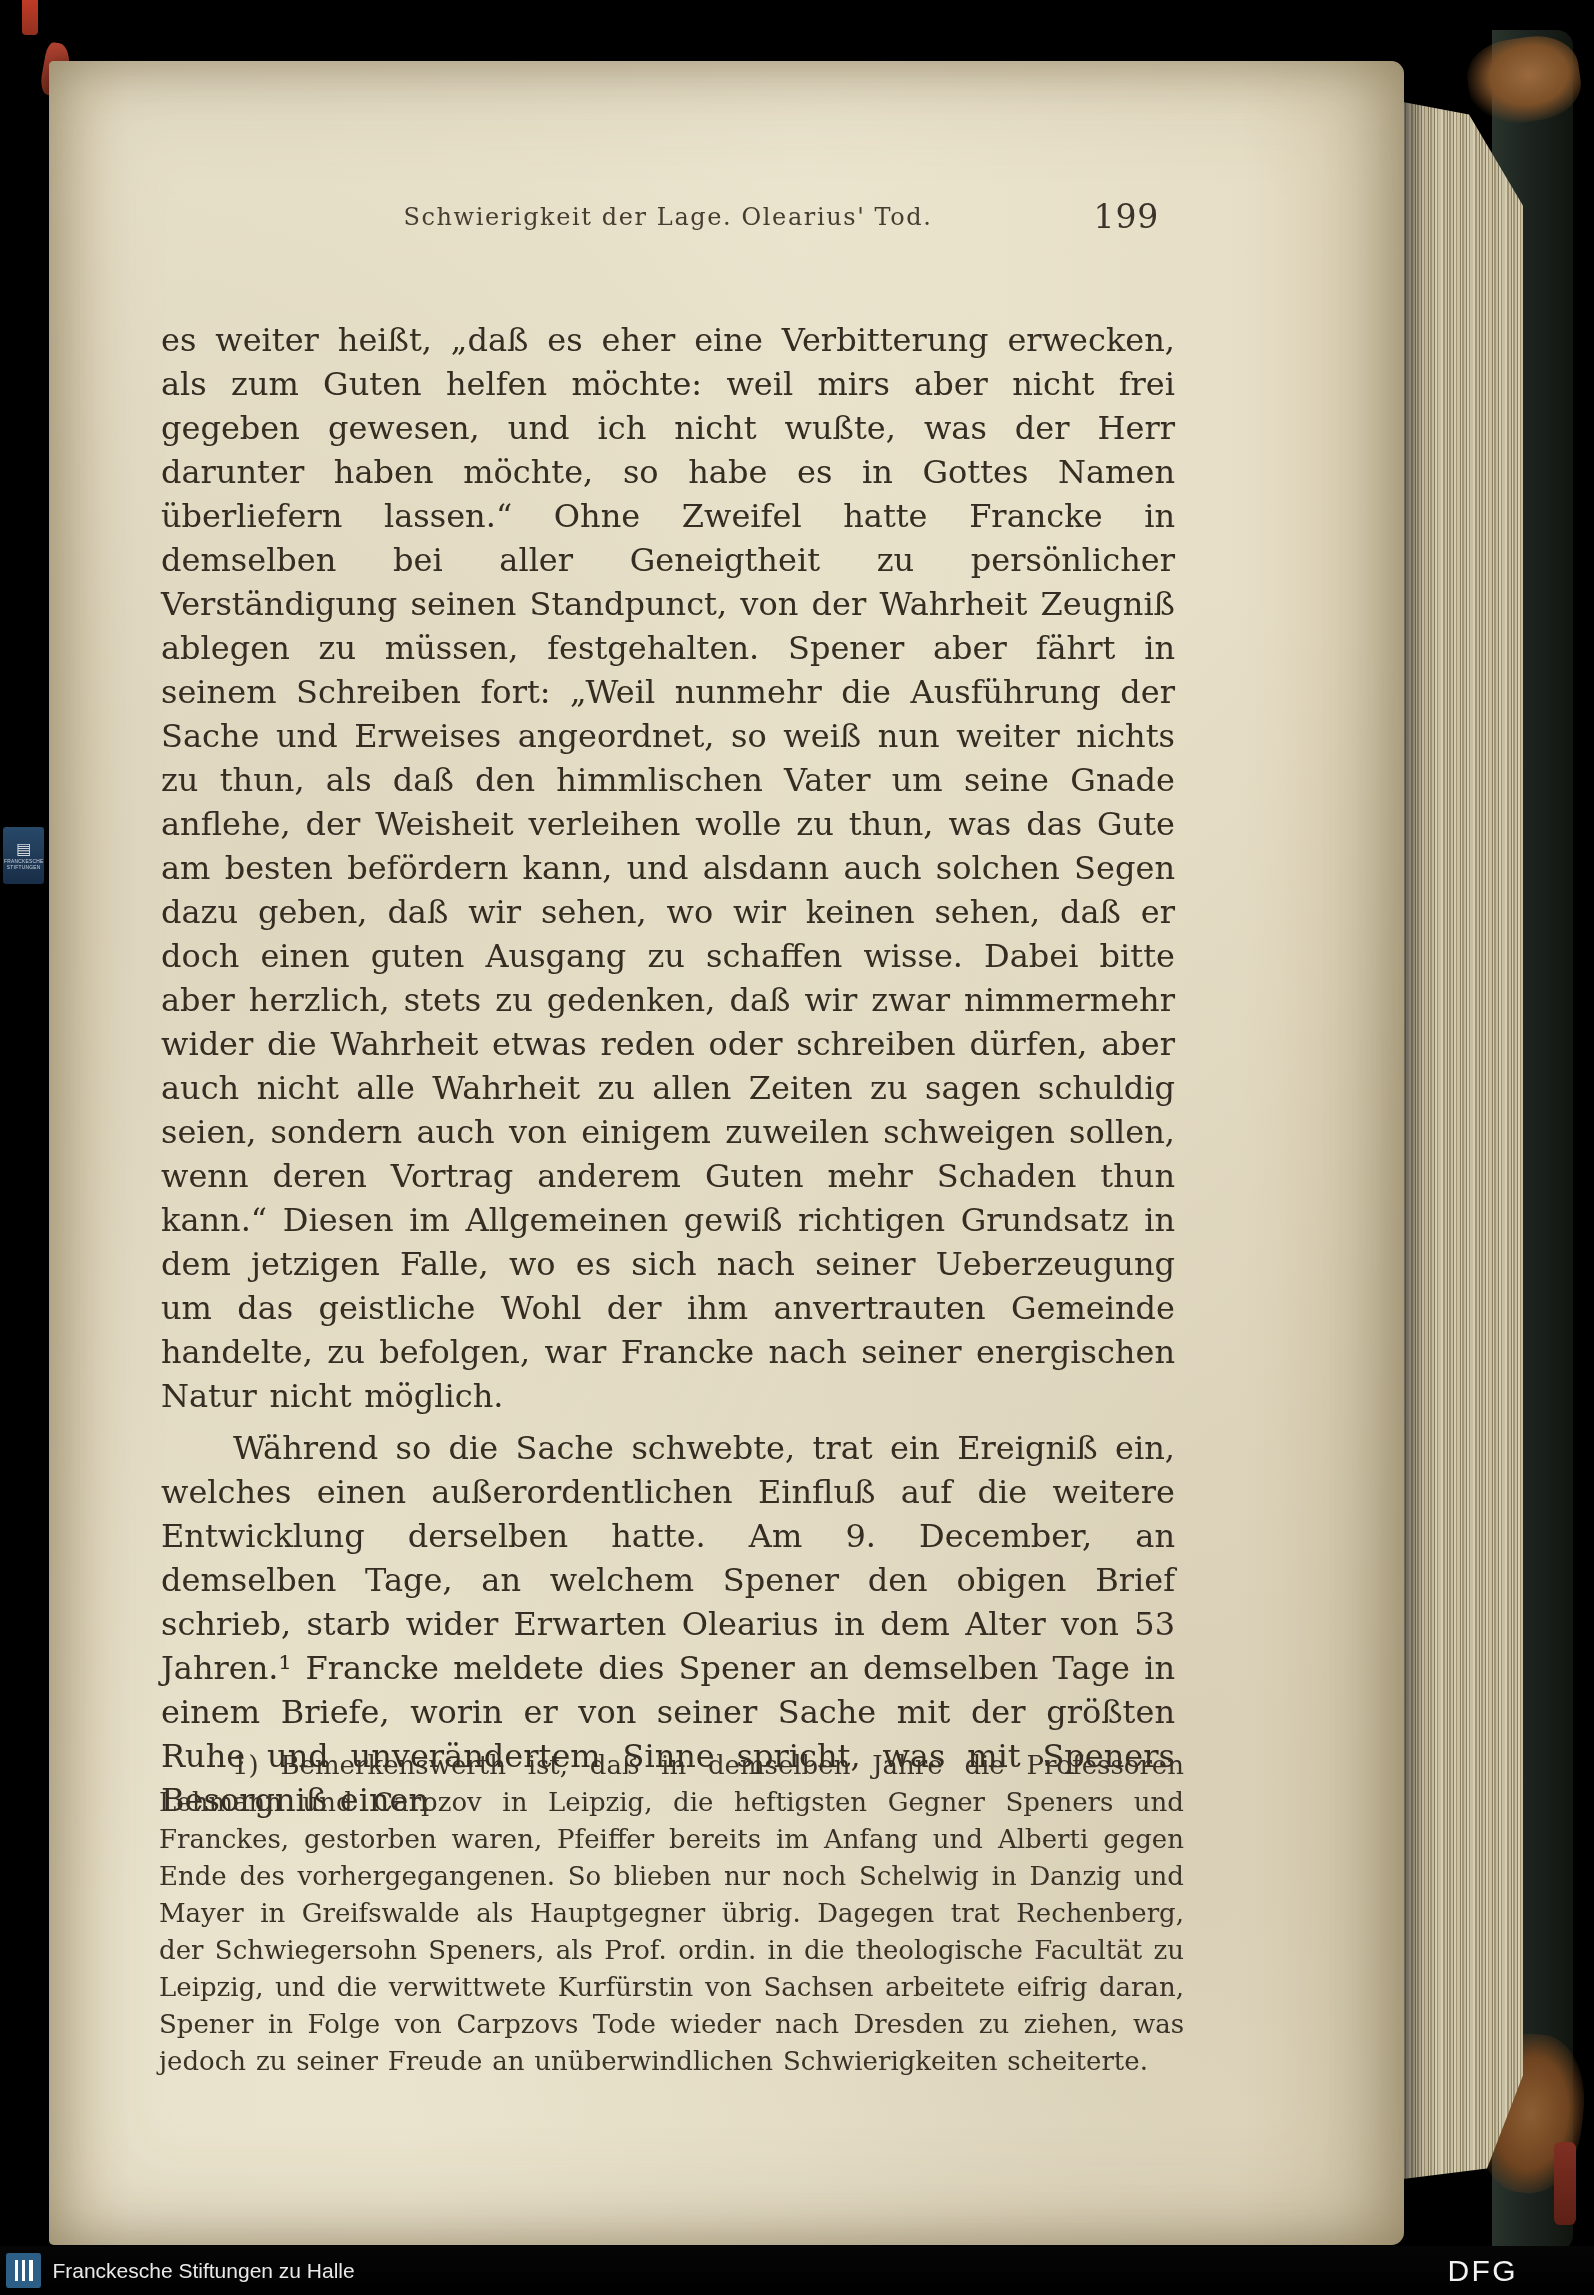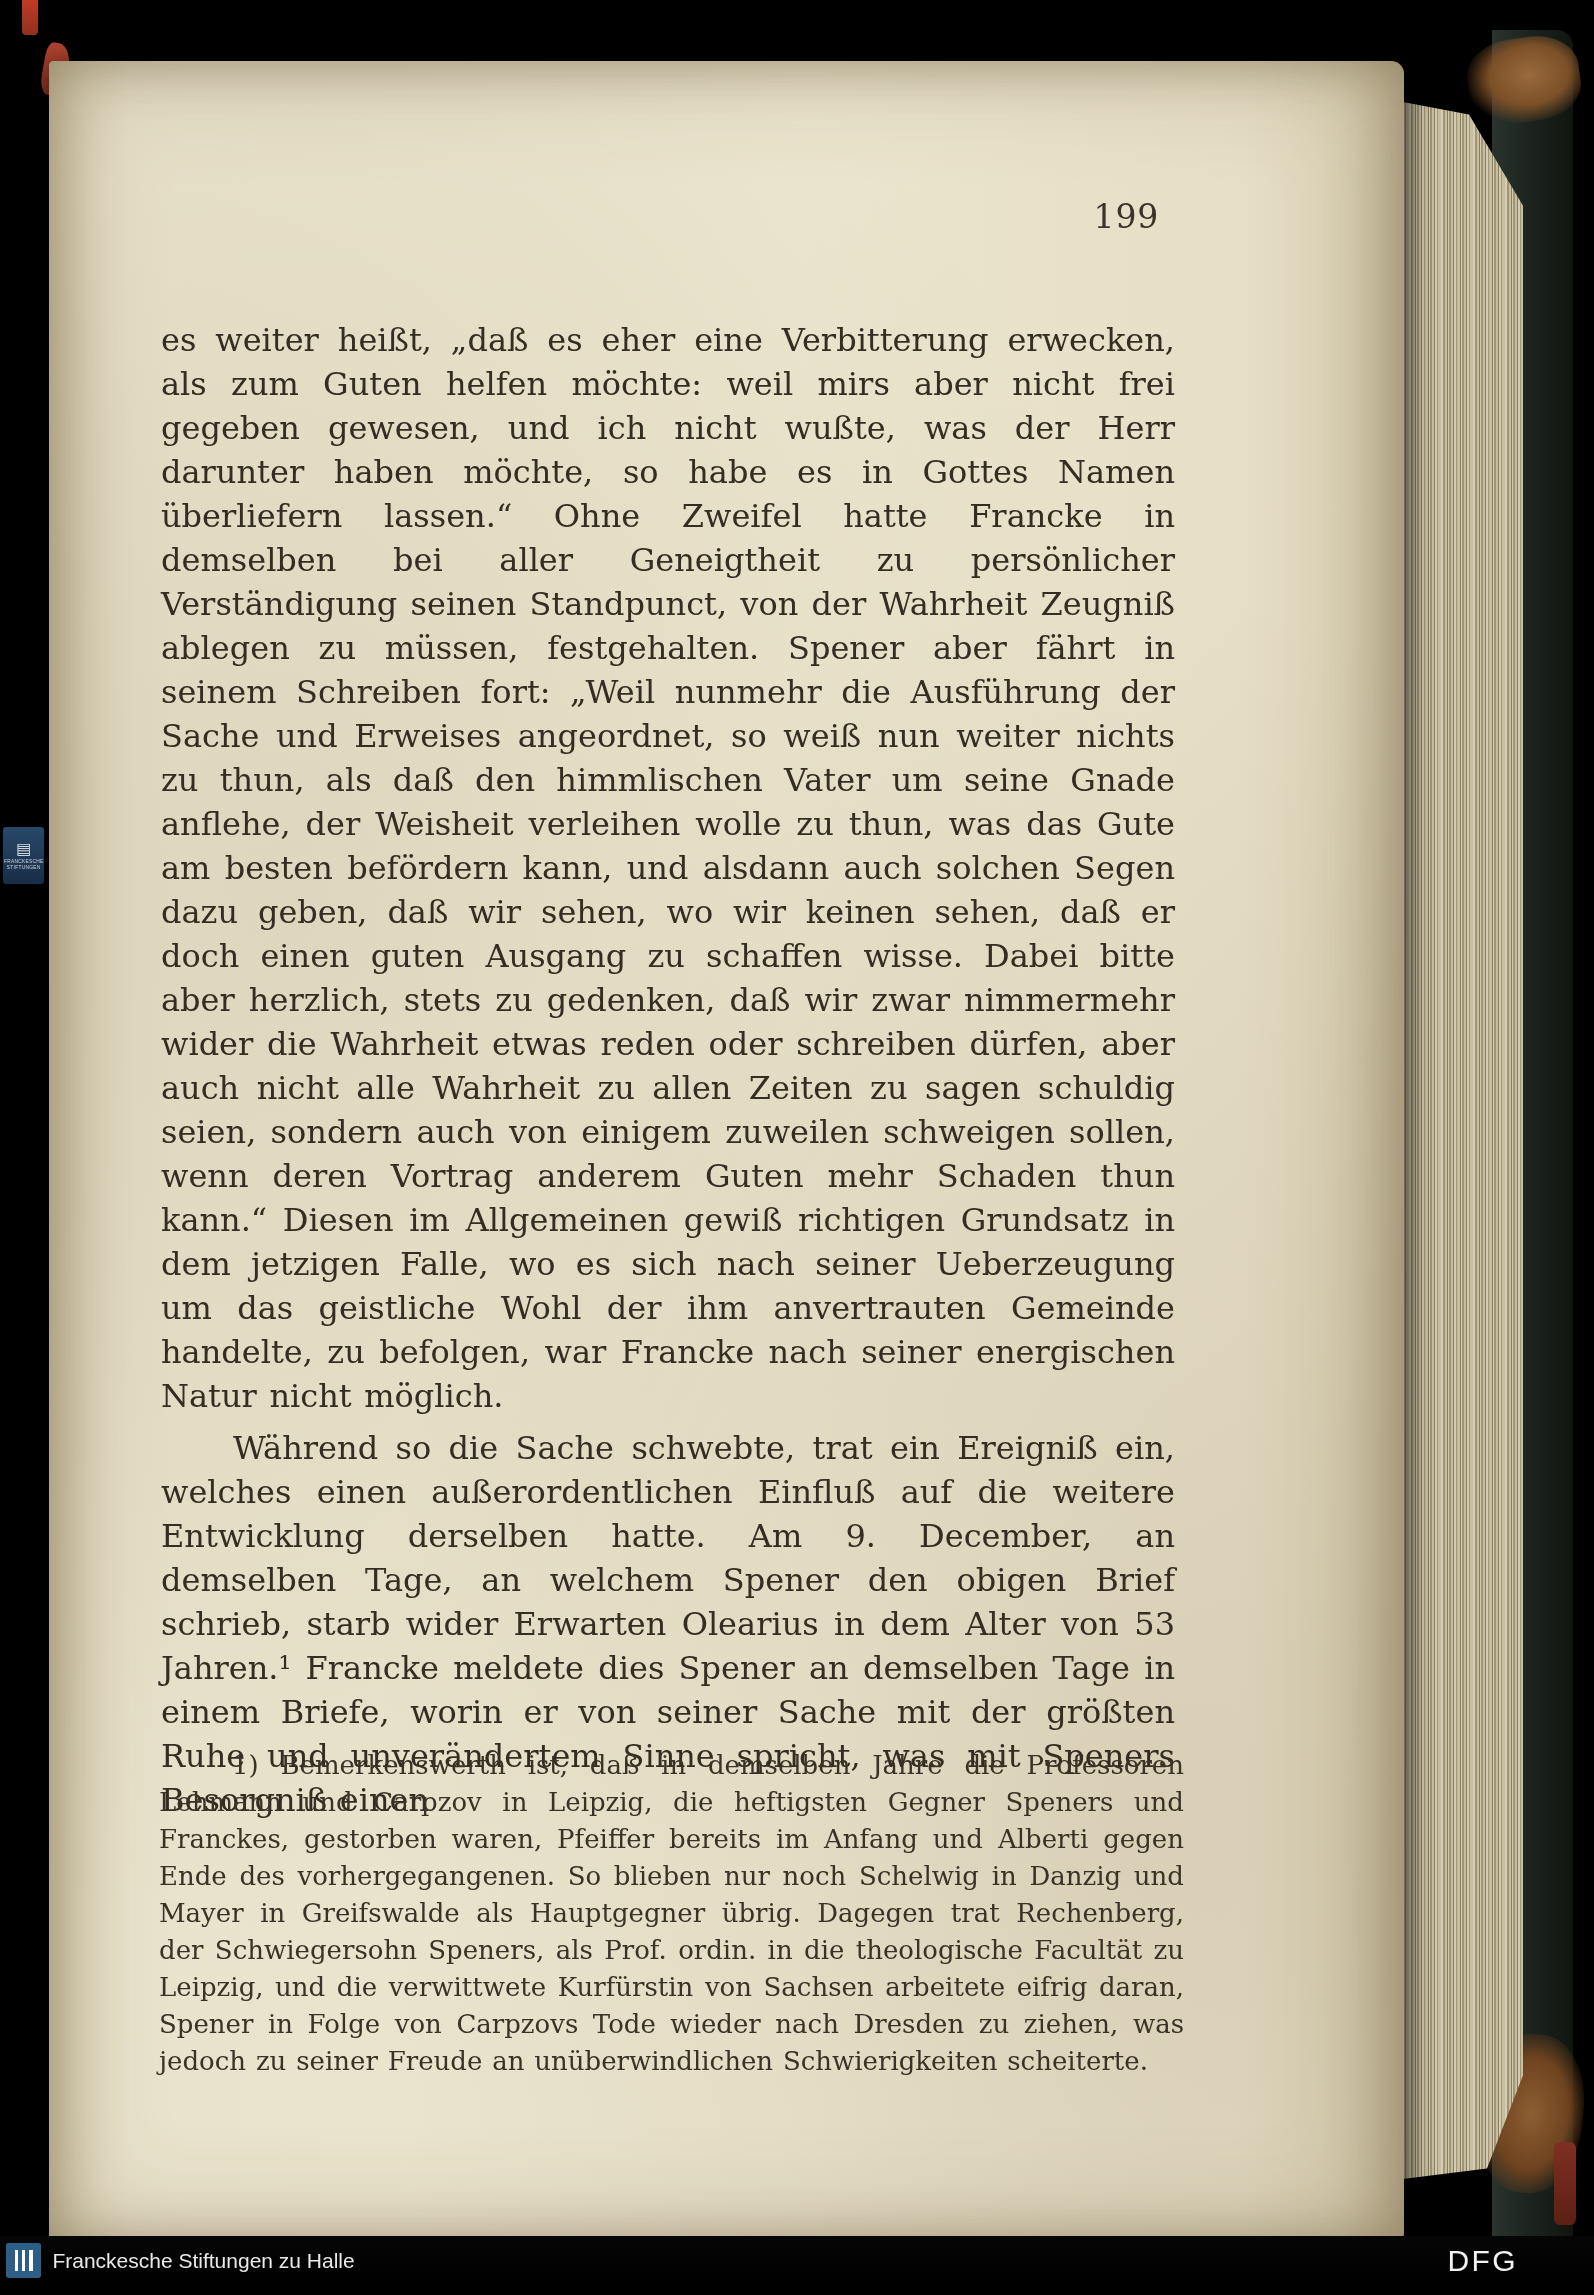--- a/index.html
+++ b/index.html
@@ -97,21 +97,21 @@
     opacity:.9;
   }
   .watermark .glyph{color:#e8eef5;font-size:16px;line-height:16px;font-family:"DejaVu Sans", sans-serif;}
   .watermark .wm-label{
     color:#dce6f0;font-size:4.8px;line-height:5.6px;text-align:center;
     font-family:"Liberation Sans", sans-serif;letter-spacing:0.3px;margin-top:2.4px;
   }
 
   
   .footer-bar{
-    position:absolute;left:0;bottom:10px;width:1594px;height:49px;z-index:6;
+    position:absolute;left:0;bottom:0;width:1594px;height:49px;z-index:6;
     background:linear-gradient(180deg,#060606,#000);
     display:flex;align-items:center;
     font-family:"Liberation Sans", sans-serif;
   }
   .footer-left{display:flex;align-items:center;gap:11px;margin-left:6.4px;}
   .footer-logo{
     width:35px;height:35px;background:#2d5f86;border-radius:2.4px;
     display:flex;align-items:center;justify-content:center;
   }
   .footer-logo .tower{
@@ -136,20 +136,21 @@
   <div class="cover-wear-strip"></div>
   <div class="page-edges"></div>
 
   <div class="tear-a"></div>
   <div class="tear-b"></div>
   <div class="tear-c"></div>
 
   <div class="page">
 
     <div class="running-header">
+      <span>Schwierigkeit der Lage.  Olearius' Tod.</span>
       <span class="page-number">199</span>
     </div>
 
     <div class="body-text">
       <p>es weiter heißt, „daß es eher eine Verbitterung erwecken, als zum Guten helfen möchte: weil mirs aber nicht frei gegeben gewesen, und ich nicht wußte, was der Herr darunter haben möchte, so habe es in Gottes Namen überliefern lassen.“  Ohne Zweifel hatte Francke in demselben bei aller Geneigtheit zu persönlicher Verständigung seinen Standpunct, von der Wahrheit Zeugniß ablegen zu müssen, festgehalten.  Spener aber fährt in seinem Schreiben fort: „Weil nunmehr die Ausführung der Sache und Erweises angeordnet, so weiß nun weiter nichts zu thun, als daß den himmlischen Vater um seine Gnade anflehe, der Weisheit verleihen wolle zu thun, was das Gute am besten befördern kann, und alsdann auch solchen Segen dazu geben, daß wir sehen, wo wir keinen sehen, daß er doch einen guten Ausgang zu schaffen wisse.  Dabei bitte aber herzlich, stets zu gedenken, daß wir zwar nimmermehr wider die Wahrheit etwas reden oder schreiben dürfen, aber auch nicht alle Wahrheit zu allen Zeiten zu sagen schuldig seien, sondern auch von einigem zuweilen schweigen sollen, wenn deren Vortrag anderem Guten mehr Schaden thun kann.“ Diesen im Allgemeinen gewiß richtigen Grundsatz in dem jetzigen Falle, wo es sich nach seiner Ueberzeugung um das geistliche Wohl der ihm anvertrauten Gemeinde handelte, zu befolgen, war Francke nach seiner energischen Natur nicht möglich.</p>
       <p class="indent">Während so die Sache schwebte, trat ein Ereigniß ein, welches einen außerordentlichen Einfluß auf die weitere Entwicklung derselben hatte.  Am 9. December, an demselben Tage, an welchem Spener den obigen Brief schrieb, starb wider Erwarten Olearius in dem Alter von 53 Jahren.¹  Francke meldete dies Spener an demselben Tage in einem Briefe, worin er von seiner Sache mit der größten Ruhe und unverändertem Sinne spricht, was mit Speners Besorgniß einen</p>
     </div>
 
     <div class="footnote">
       <p>1) Bemerkenswerth ist, daß in demselben Jahre die Professoren Lehmann und Carpzov in Leipzig, die heftigsten Gegner Speners und Franckes, gestorben waren, Pfeiffer bereits im Anfang und Alberti gegen Ende des vorhergegangenen. So blieben nur noch Schelwig in Danzig und Mayer in Greifswalde als Hauptgegner übrig.  Dagegen trat Rechenberg, der Schwiegersohn Speners, als Prof. ordin. in die theologische Facultät zu Leipzig, und die verwittwete Kurfürstin von Sachsen arbeitete eifrig daran, Spener in Folge von Carpzovs Tode wieder nach Dresden zu ziehen, was jedoch zu seiner Freude an unüberwindlichen Schwierigkeiten scheiterte.</p>

